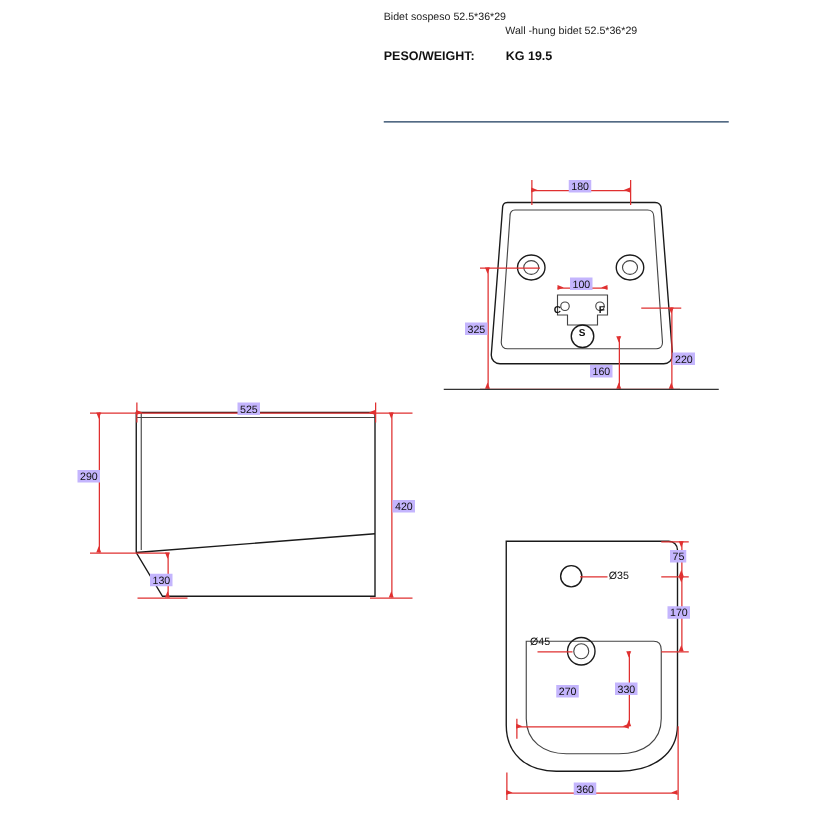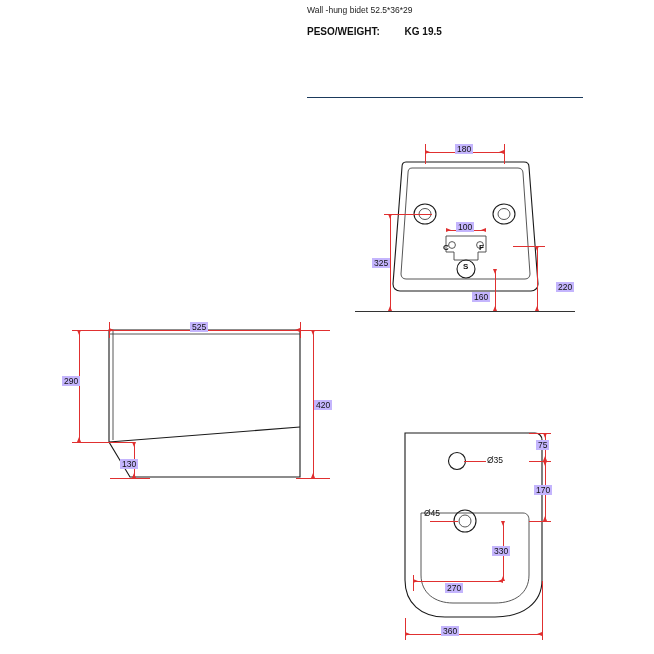--- a/index.html
+++ b/index.html
@@ -10,21 +10,21 @@
     color:#1a1a1a;
     position:relative;
     overflow:hidden;
   }
   .sheet{position:absolute;inset:0;}
 
   
   .header{position:absolute;left:307px;top:4px;width:300px;}
   .title{font-size:17px;font-weight:bold;letter-spacing:.2px;color:#111;}
   .sub1{font-size:8.5px;color:#222;margin-top:4px;}
-  .sub2{font-size:8.5px;color:#222;margin-top:1px;}
+  .sub2{font-size:8.5px;color:#222;margin-top:1px;text-align:center;}
   .weight{margin-top:11px;font-size:10px;font-weight:bold;color:#111;}
   .weight .val{margin-left:22px;}
   .hrule{position:absolute;left:307px;top:97px;width:276px;height:1px;background:#1b3a5c;}
 
   
   .dimline{position:absolute;background:#e03030;}
   .dimline.h{height:1px;}
   .dimline.v{width:1px;}
   .ext{position:absolute;background:#e03030;}
   .ext.h{height:1px;}
@@ -43,20 +43,21 @@
   .objthin{fill:none;stroke:#444;stroke-width:.9;}
   .lbl{position:absolute;font-size:8.5px;color:#111;white-space:nowrap;}
   .lblb{position:absolute;font-size:8px;color:#111;font-weight:bold;white-space:nowrap;}
 </style>
 </head>
 <body>
 
 <div class="sheet">
 
   <div class="header">
+    <div class="sub1">Bidet sospeso 52.5*36*29</div>
     <div class="sub2">Wall -hung bidet 52.5*36*29</div>
     <div class="weight">
       <span>PESO/WEIGHT:</span>
       <span class="val">KG 19.5</span>
     </div>
   </div>
   <div class="hrule"></div>
 
   <div>
     <svg width="200" height="190" style="left:388px;top:152px;">
@@ -99,21 +100,21 @@
     <div class="ext h" style="left:384px;top:311px;width:160px;"></div>
     <div class="dimline v" style="left:390px;top:214px;height:97px;"></div>
     <div class="arrow d" style="left:387.5px;top:214px;"></div>
     <div class="arrow u" style="left:387.5px;top:306px;"></div>
     <div class="dimtxt" style="left:372px;top:258px;">325</div>
 
     <div class="ext h" style="left:513px;top:246px;width:32px;"></div>
     <div class="dimline v" style="left:537px;top:246px;height:65px;"></div>
     <div class="arrow d" style="left:534.5px;top:246px;"></div>
     <div class="arrow u" style="left:534.5px;top:306px;"></div>
-    <div class="dimtxt" style="left:556px;top:282px;">220</div>
+    <div class="dimtxt" style="left:538px;top:282px;">220</div>
 
     <div class="dimline v" style="left:495px;top:269px;height:42px;"></div>
     <div class="arrow d" style="left:492.5px;top:269px;"></div>
     <div class="arrow u" style="left:492.5px;top:306px;"></div>
     <div class="dimtxt" style="left:472px;top:292px;">160</div>
   </div>
 
   <div class="sep" style="left:355px;top:311px;width:220px;"></div>
 
   <div>
@@ -190,23 +191,23 @@
 
     <div class="dimline v" style="left:503px;top:521px;height:60px;"></div>
     <div class="arrow d" style="left:500.5px;top:521px;"></div>
     <div class="arrow u" style="left:500.5px;top:576px;"></div>
     <div class="dimtxt" style="left:492px;top:546px;">330</div>
 
     <div class="ext v" style="left:413px;top:575px;height:16px;"></div>
     <div class="dimline h" style="left:413px;top:581px;width:90px;"></div>
     <div class="arrow r" style="left:413px;top:578.5px;"></div>
     <div class="arrow l" style="left:498px;top:578.5px;"></div>
-    <div class="dimtxt" style="left:445px;top:548px;margin-top:35px;">270</div>
+    <div class="dimtxt" style="left:445px;top:548px;">270</div>
 
     <div class="ext v" style="left:405px;top:618px;height:22px;"></div>
     <div class="ext v" style="left:542px;top:581px;height:59px;"></div>
     <div class="dimline h" style="left:405px;top:634px;width:137px;"></div>
     <div class="arrow r" style="left:405px;top:631.5px;"></div>
     <div class="arrow l" style="left:537px;top:631.5px;"></div>
-    <div class="dimtxt" style="left:441px;top:626px;">360</div>
+    <div class="dimtxt" style="left:459px;top:626px;">360</div>
   </div>
 
 </div>
 
 </body></html>

